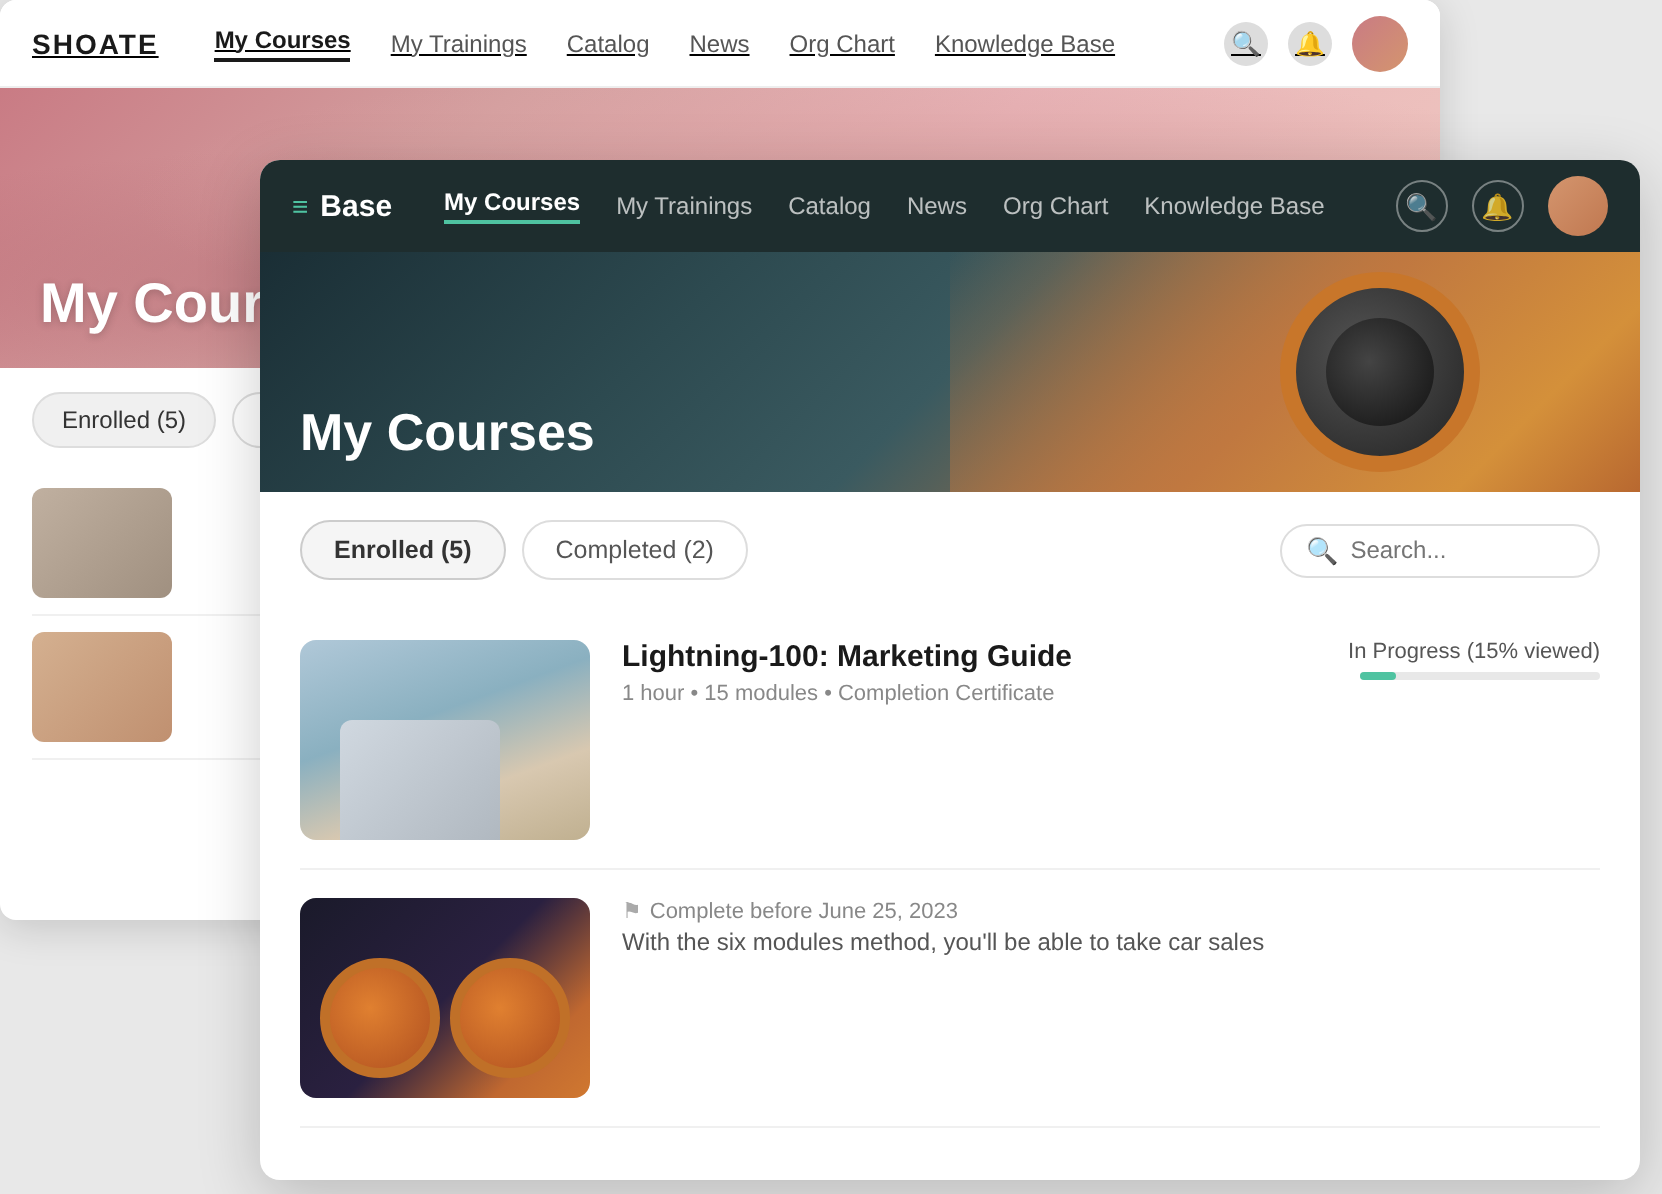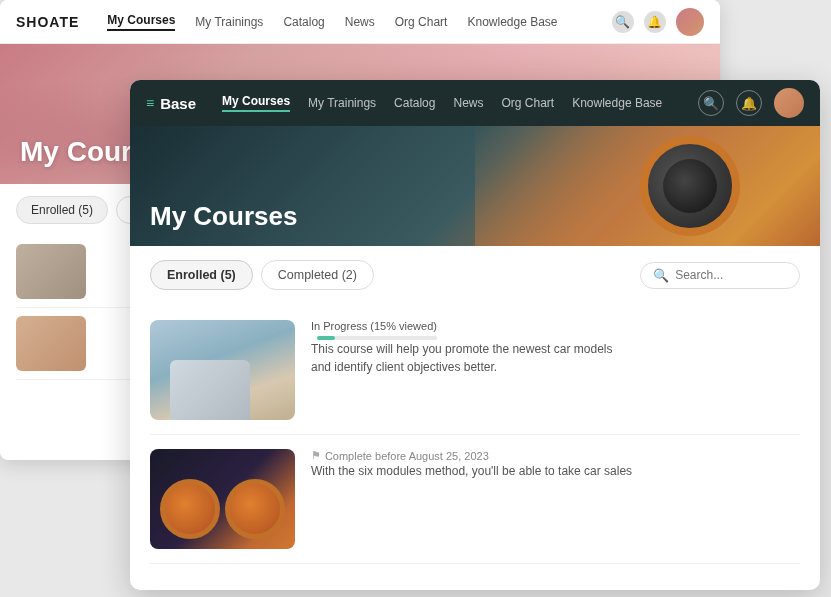--- a/index.html
+++ b/index.html
@@ -25,20 +25,21 @@
     }
 
     .back-card .top-nav {
       background: #fff;
       height: 44px;
       display: flex;
       align-items: center;
       padding: 0 16px;
       gap: 20px;
       border-bottom: 1px solid #eee;
+      text-decoration: underline;
     }
     .back-card .logo {
       font-weight: 800;
       font-size: 14px;
       letter-spacing: 1px;
       color: #1a1a1a;
       margin-right: 8px;
     }
     .back-card .nav-link {
       font-size: 12px;
@@ -485,36 +486,39 @@
         <span class="search-icon">🔍</span>
         <input class="search-input" type="text" placeholder="Search..." style="">
       </div>
     </div>
 
     <div class="course-item">
       <div class="course-thumb thumb-course1"></div>
       <div class="course-info">
         <div class="course-header">
           <div>
+            <div class="course-title">Lightning-100: Marketing Guide</div>
+            <div class="course-meta">1 hour • 15 modules • Completion Certificate</div>
+          </div>
+          <div>
             <div class="progress-badge">In Progress (15% viewed)</div>
             <div class="progress-bar-wrap">
               <div class="progress-bar-fill" style="width: 15%;"></div>
             </div>
           </div>
         </div>
-        <div class="course-desc">This course will help you promote the newest car models<br>and identify client objectives better.</div>
       </div>
     </div>
 
     <div class="course-item">
       <div class="course-thumb thumb-course2"></div>
       <div class="course-info">
         <div class="course-header">
           <div class="deadline-badge">
             <span class="flag-icon">⚑</span>
-            <span>Complete before August 25, 2023</span>
+            <span>Complete before June 25, 2023</span>
           </div>
         </div>
         <div class="course-desc">With the six modules method, you'll be able to take car sales</div>
       </div>
     </div>
   </div>
 </div>
 
 </body></html>

